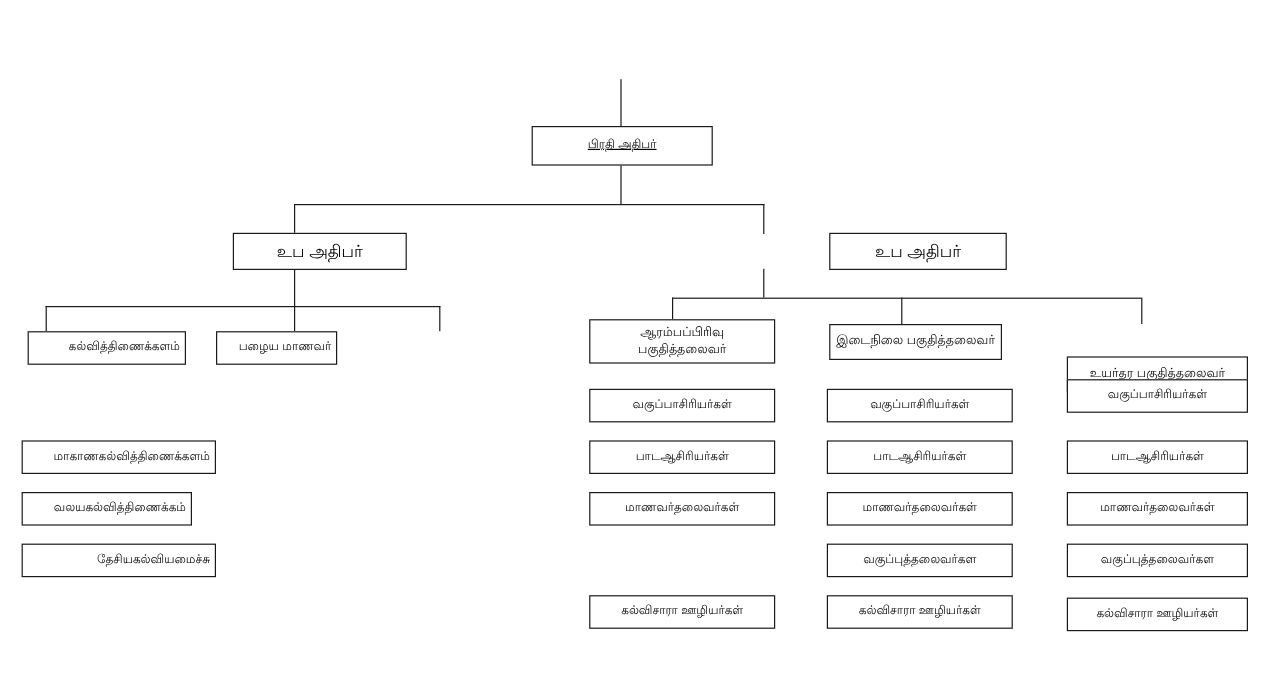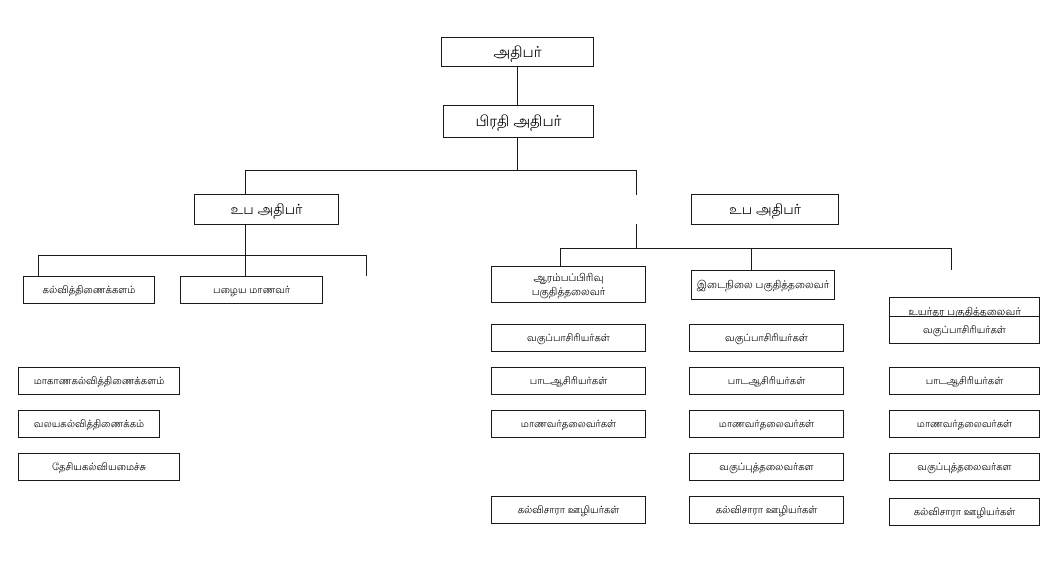--- a/index.html
+++ b/index.html
@@ -27,25 +27,25 @@
     color: #000000;
     line-height: 1.25;
     padding: 2px 4px;
   }
   .node .label {
     display: block;
     width: 100%;
   }
   
   .t-root   { font-size: 15px; }
-  .t-l2     { font-size: 15px; }
+  .t-l2     { font-size: 10px; text-decoration: underline; }
   .t-l3     { font-size: 14px; }
   .t-head   { font-size: 10.5px; font-weight: normal; }
   .t-item   { font-size: 10px; }
-  .t-left   { font-size: 10px; }
+  .t-left   { font-size: 10px; text-align: right; }
 
   
   .vline {
     position: absolute;
     width: 1px;
     background: #1a1a1a;
   }
   .hline {
     position: absolute;
     height: 1px;
@@ -68,39 +68,36 @@
   <div class="vline" style="left:38px;  top:255px; height:21px;"></div>
   <div class="vline" style="left:245px; top:255px; height:21px;"></div>
   <div class="vline" style="left:366px; top:255px; height:21px;"></div>
 
   <div class="vline" style="left:636px; top:224px; height:24px;"></div>
   <div class="hline" style="left:560px; top:248px; width:391px;"></div>
   <div class="vline" style="left:560px; top:248px; height:18px;"></div>
   <div class="vline" style="left:751px; top:248px; height:22px;"></div>
   <div class="vline" style="left:951px; top:248px; height:22px;"></div>
 
-  <div class="node t-root" style="left:441px; top:37px; width:153px; height:30px;">
-    <span class="label">அதிபர்</span>
-  </div>
 
   <div class="node t-l2" style="left:443px; top:105px; width:151px; height:33px;">
     <span class="label">பிரதி  அதிபர்</span>
   </div>
 
   <div class="node t-l3" style="left:194px; top:194px; width:145px; height:31px;">
     <span class="label">உப  அதிபர்</span>
   </div>
   <div class="node t-l3" style="left:691px; top:194px; width:148px; height:31px;">
     <span class="label">உப  அதிபர்</span>
   </div>
 
   <div class="node t-left" style="left:23px; top:276px; width:132px; height:28px;">
     <span class="label">கல்வித்திணைக்களம்</span>
   </div>
-  <div class="node t-left" style="left:180px; top:276px; width:143px; height:28px;">
+  <div class="node t-left" style="left:180px; top:276px; width:101px; height:28px;">
     <span class="label">பழைய  மாணவர்</span>
   </div>
 
   <div class="node t-left" style="left:18px; top:367px; width:162px; height:28px;">
     <span class="label">மாகாணகல்வித்திணைக்களம்</span>
   </div>
   <div class="node t-left" style="left:18px; top:410px; width:142px; height:28px;">
     <span class="label">வலயகல்வித்திணைக்கம்</span>
   </div>
   <div class="node t-left" style="left:18px; top:453px; width:162px; height:28px;">

